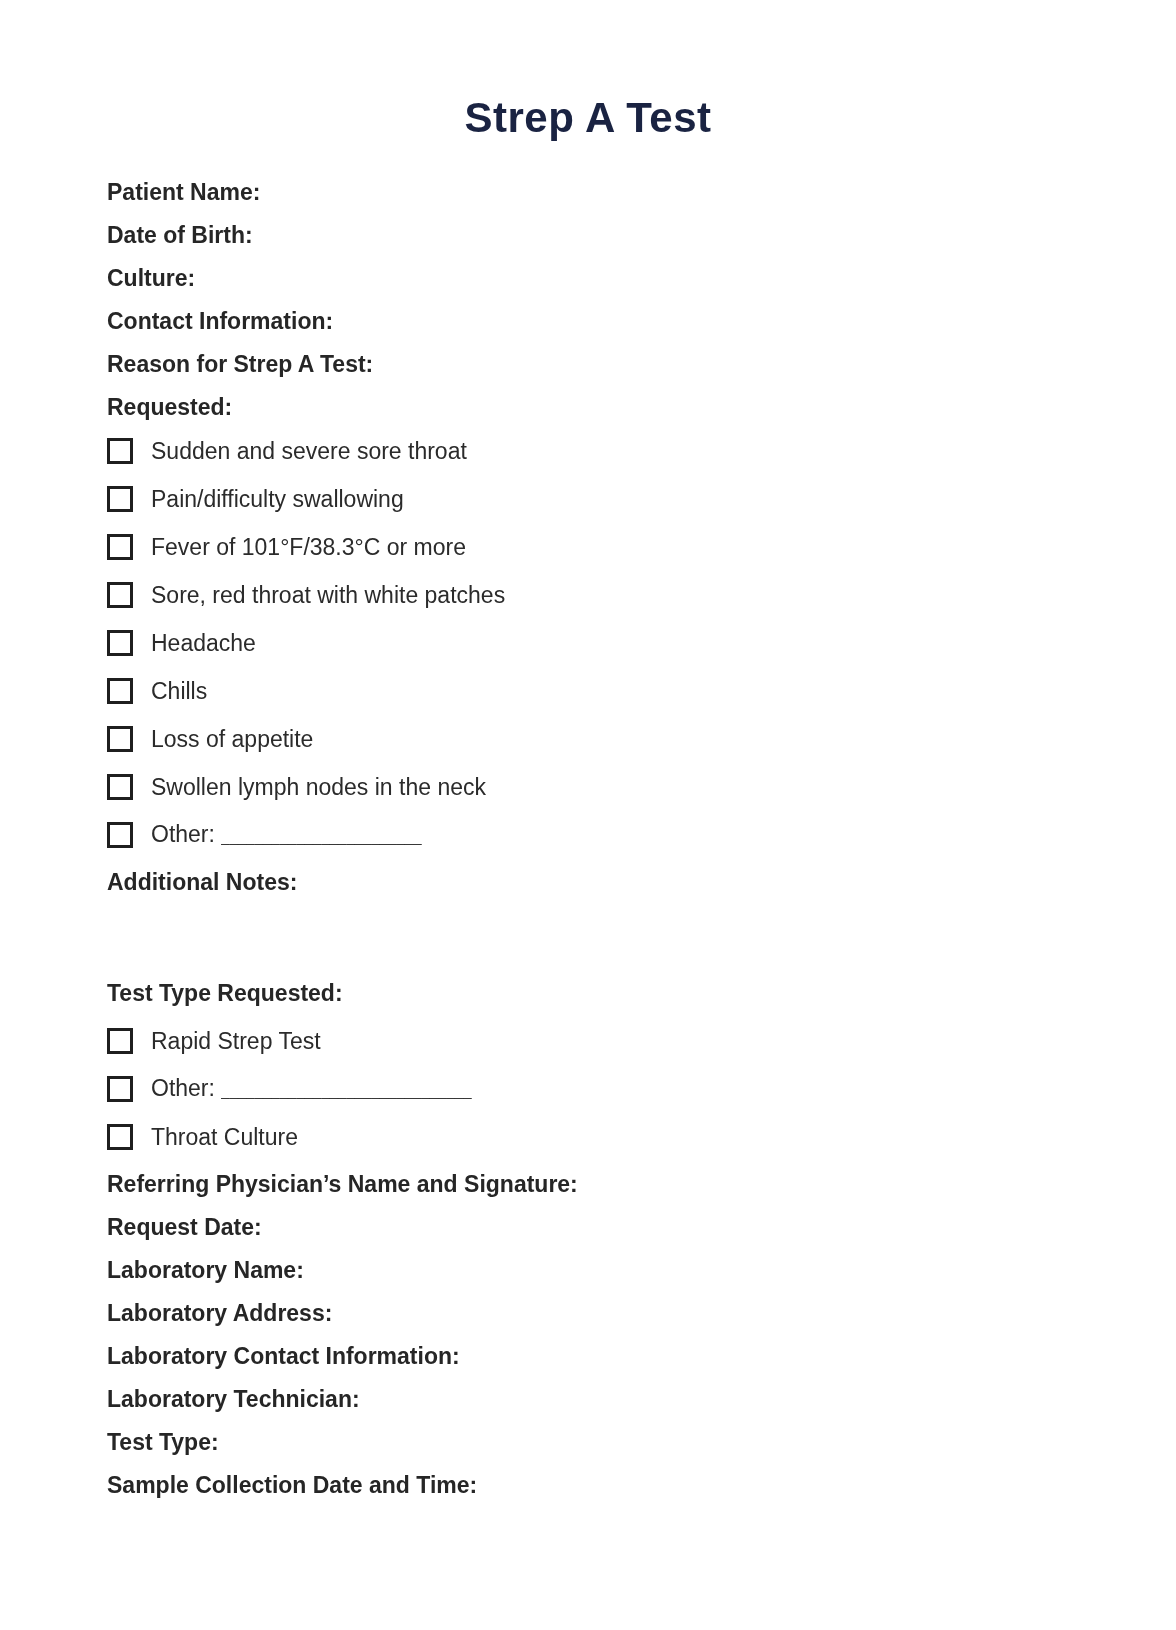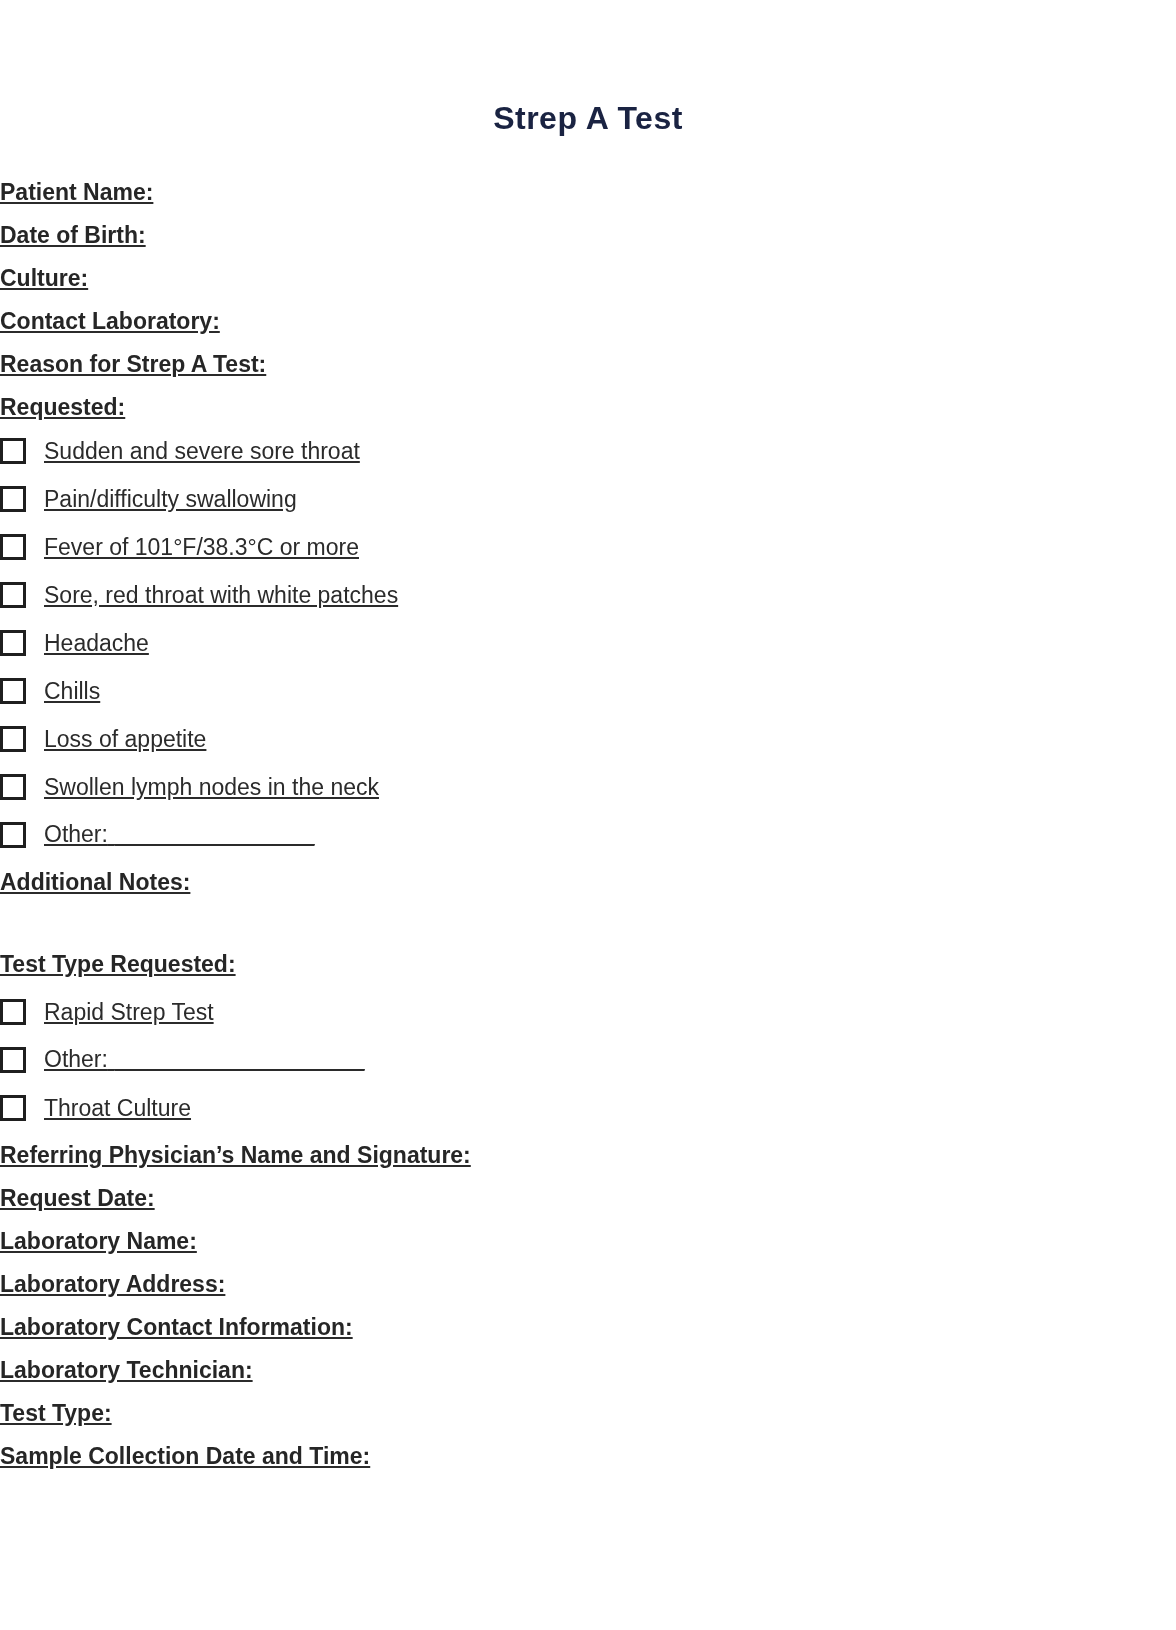--- a/index.html
+++ b/index.html
@@ -12,31 +12,31 @@
     width: 1176px;
     height: 1630px;
     background: #ffffff;
     overflow: hidden;
     font-family: "Liberation Sans", sans-serif;
     color: var(--body-text, #2b2b2b);
   }
   .form-title {
     margin: 0;
     padding-top: 95px;
-    font-size: 32px;
+    font-size: 42px;
     line-height: 46px;
     font-weight: 700;
     text-align: center;
     color: var(--title-navy, #1a2342);
     letter-spacing: 0.5px;
   }
   .content {
+    padding-left: 107px;
     padding-right: 80px;
     padding-top: 39px;
-    text-decoration: underline;
   }
   .field-label {
     font-size: 23px;
     line-height: 24px;
     font-weight: 700;
     margin: 0 0 19px 0;
     color: var(--label-text, #262626);
   }
   .check-row {
     display: flex;
@@ -60,38 +60,38 @@
     color: var(--body-text, #2b2b2b);
     white-space: nowrap;
   }
   .blank-line {
     font-size: 15px;
     letter-spacing: 0;
     color: var(--body-text, #2b2b2b);
     white-space: nowrap;
   }
   .notes-heading { margin-bottom: 4px; }
-  .test-type-heading { margin-top: 58px; margin-bottom: 23px; }
+  .test-type-heading { margin-top: 87px; margin-bottom: 23px; }
   .request-block { margin-top: 16px; }
   .laboratory-block { }
   .notes-block { margin-top: 22px; }
 </style>
 </head>
 <body>
 
 <div class="page">
 
   <h1 class="form-title">Strep A Test</h1>
 
   <div class="content">
 
     <div class="field-label">Patient Name:</div>
     <div class="field-label">Date of Birth:</div>
     <div class="field-label">Culture:</div>
-    <div class="field-label">Contact Laboratory:</div>
+    <div class="field-label">Contact Information:</div>
     <div class="field-label">Reason for Strep A Test:</div>
 
     <div class="field-label">Requested:</div>
 
     <div class="check-row">
       <span class="checkbox"></span>
       <span class="check-label">Sudden and severe sore throat</span>
     </div>
     <div class="check-row">
       <span class="checkbox"></span>

